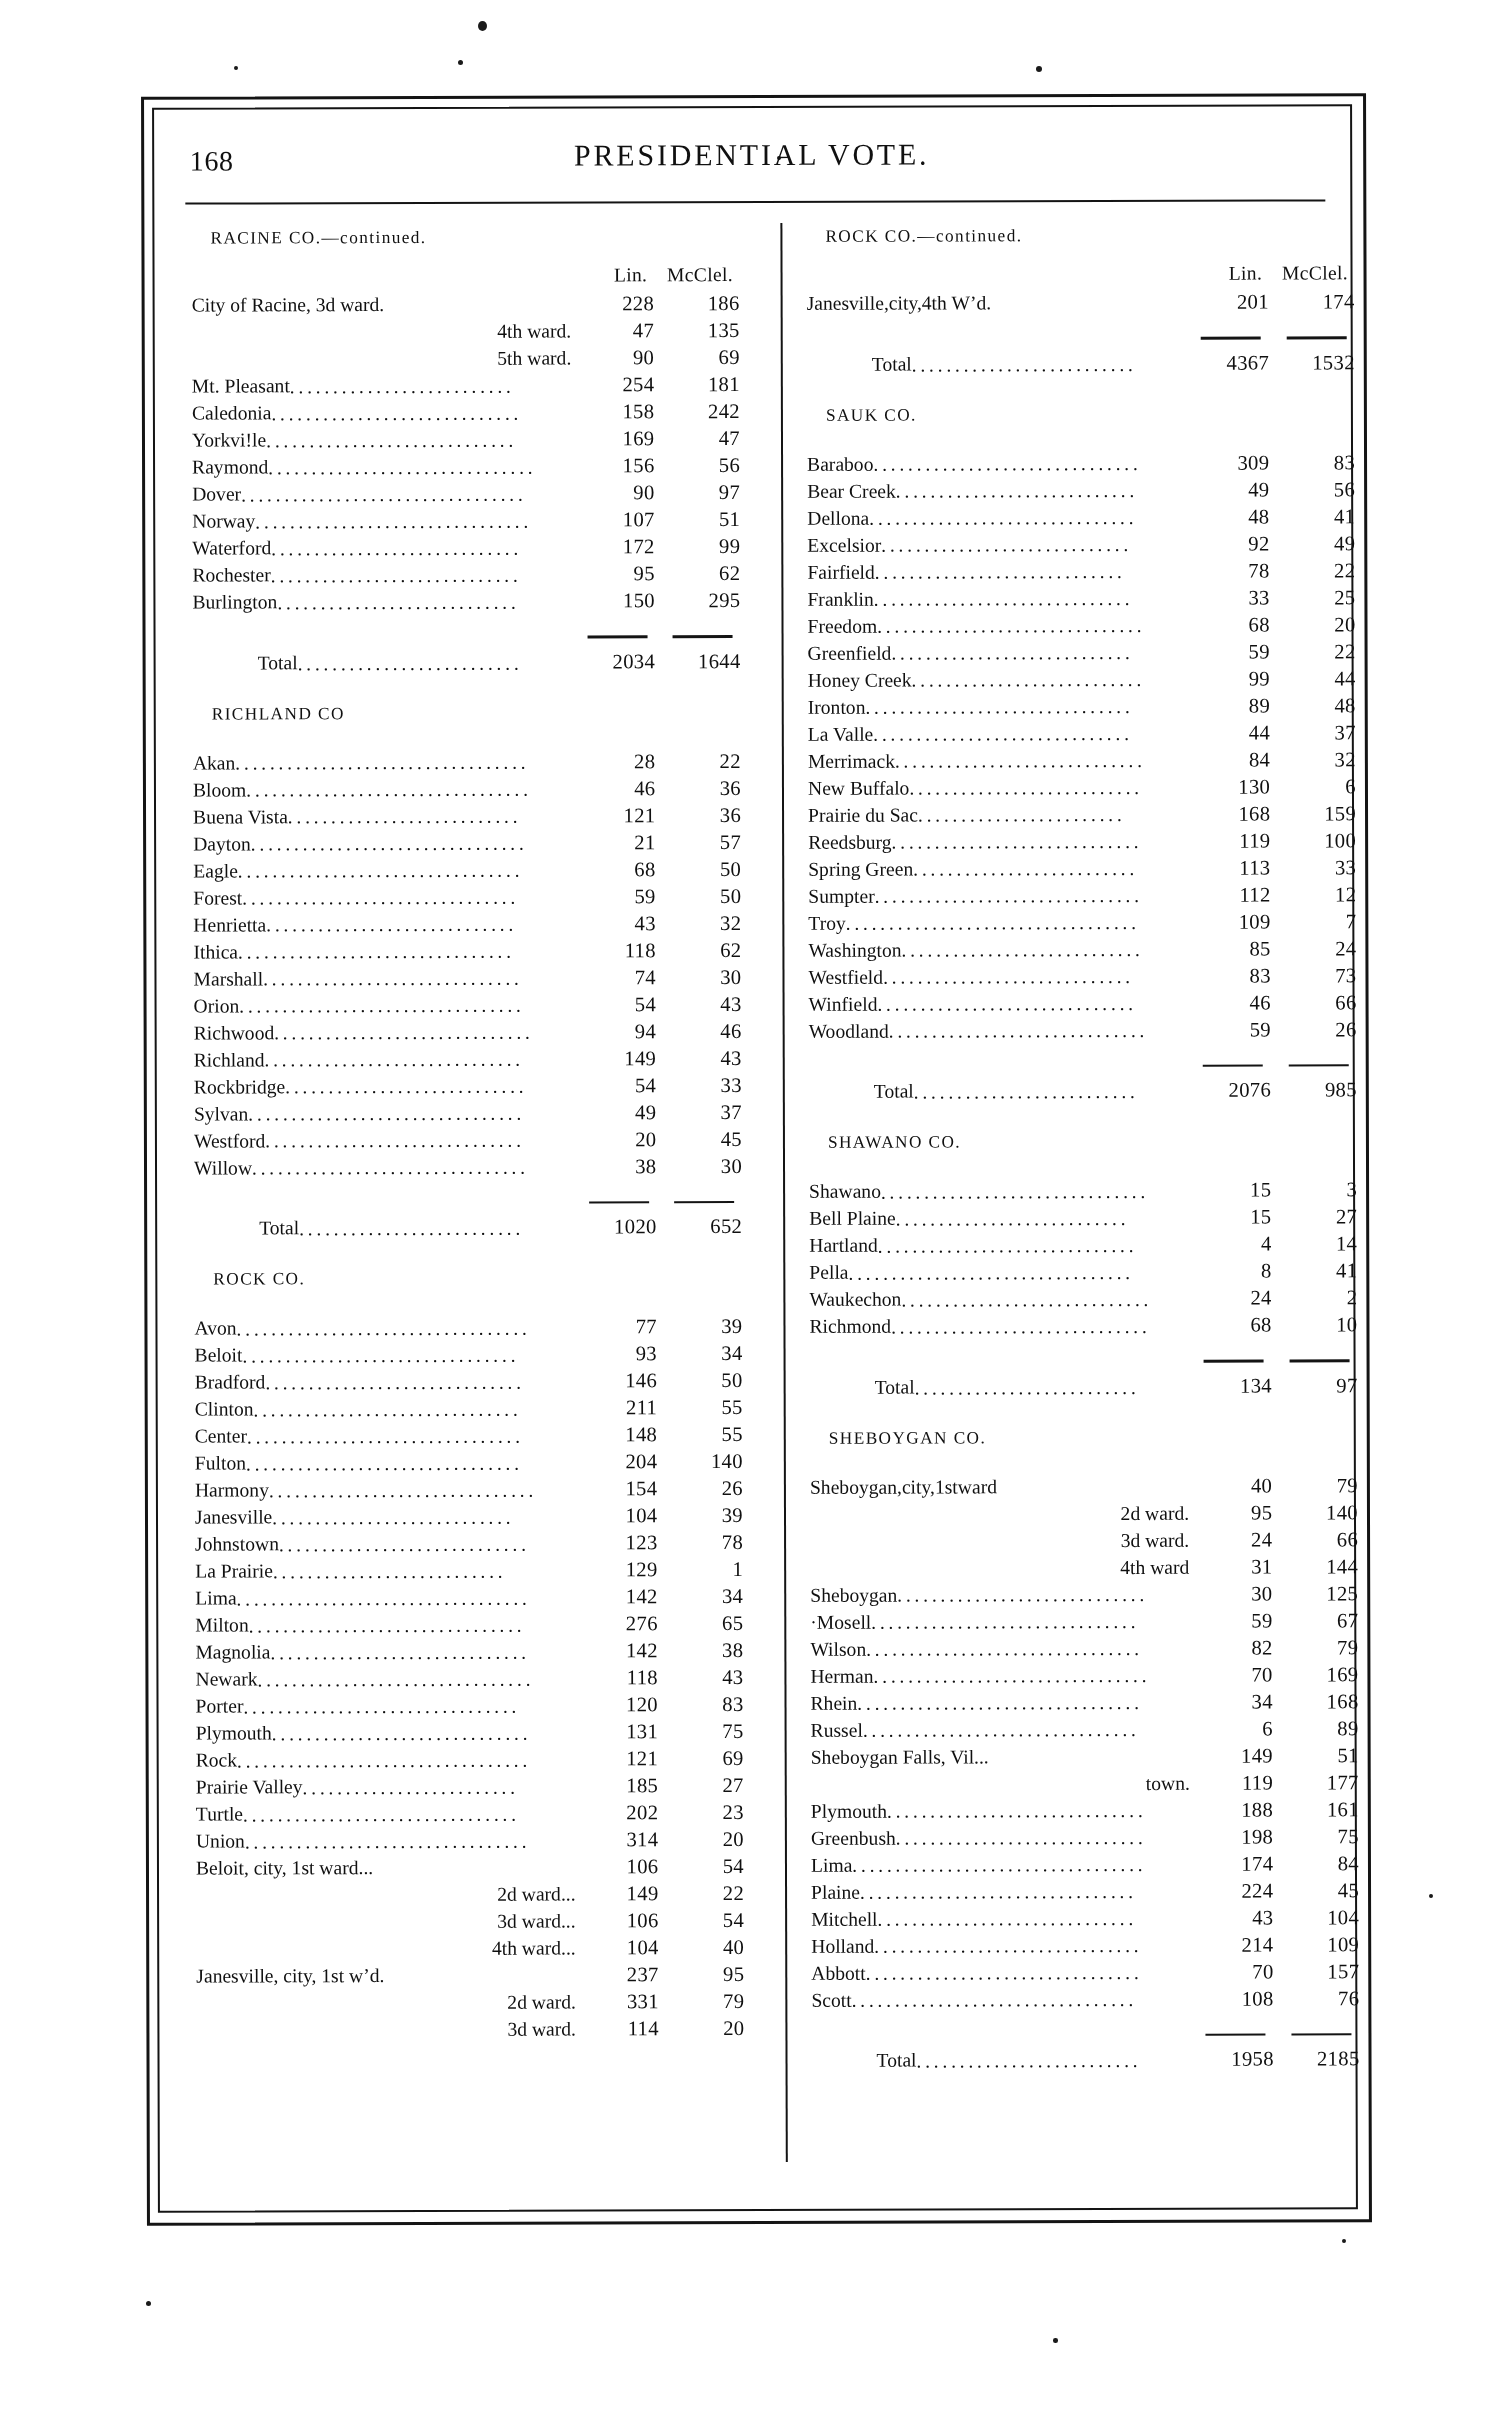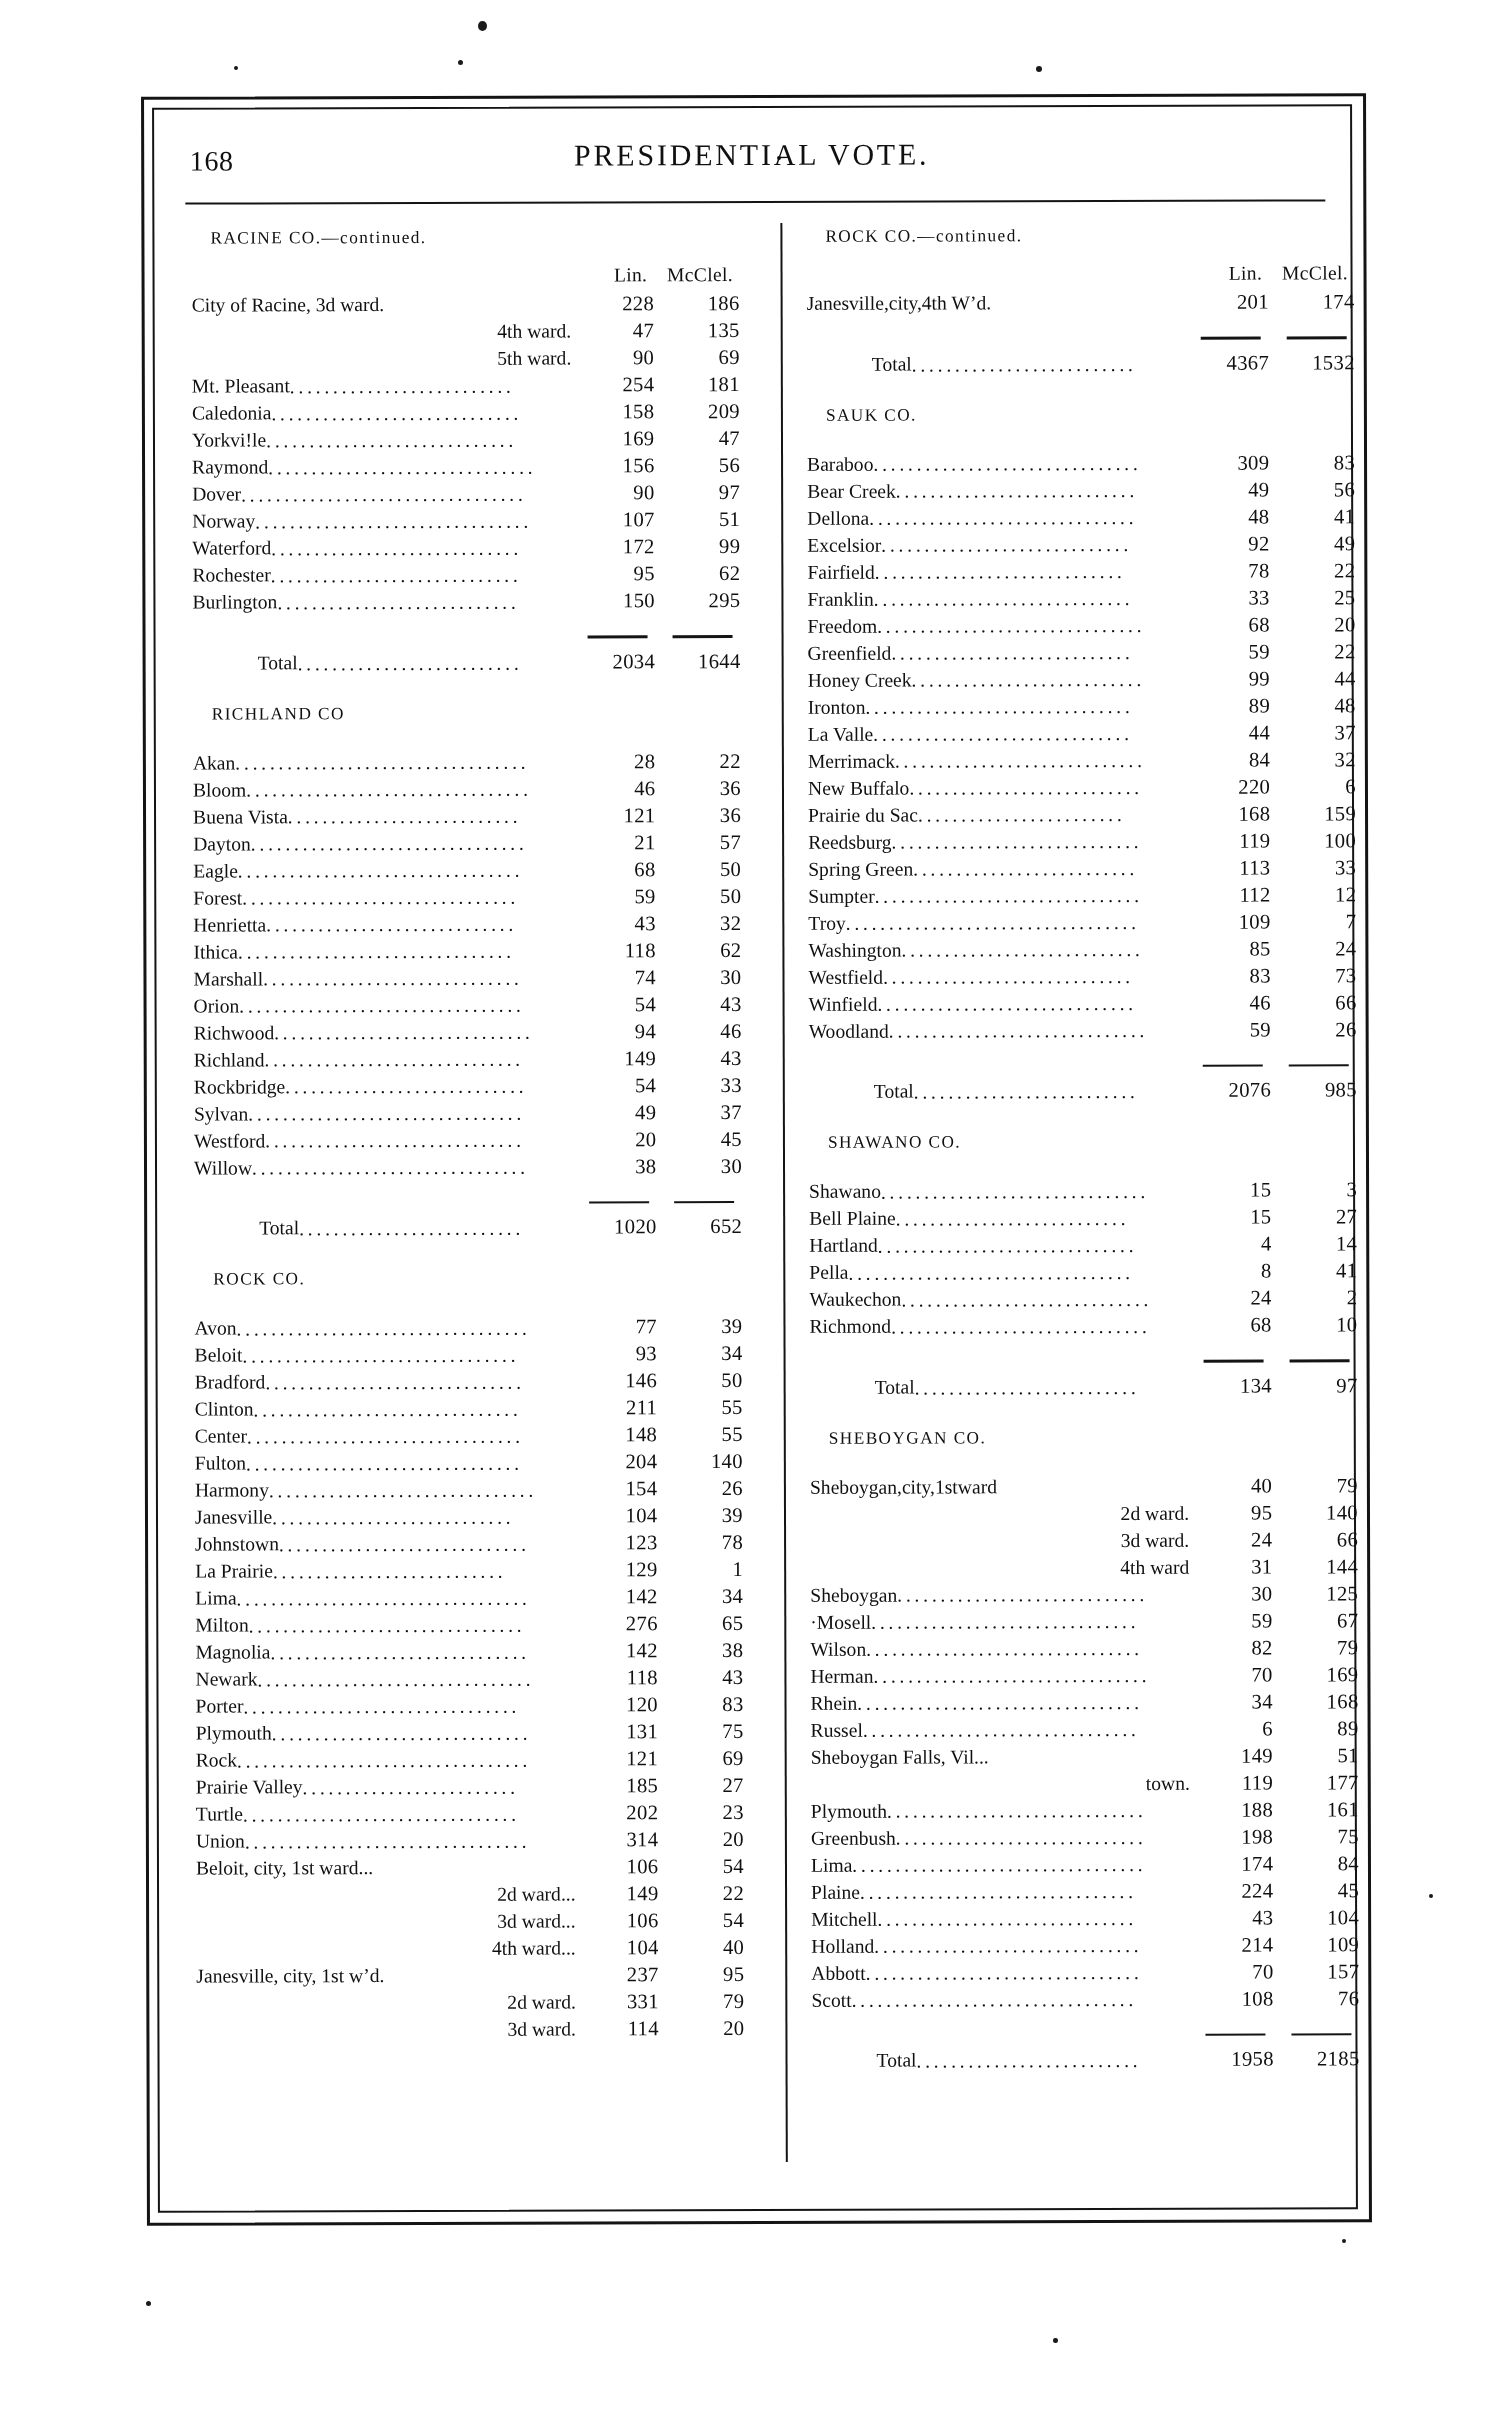--- a/index.html
+++ b/index.html
@@ -203,21 +203,21 @@
               <td class="num">69</td>
             </tr>
             <tr>
               <td class="name"><span class="nm">Mt. Pleasant</span><span class="lead">..........................</span></td>
               <td class="num">254</td>
               <td class="num">181</td>
             </tr>
             <tr>
               <td class="name"><span class="nm">Caledonia</span><span class="lead">.............................</span></td>
               <td class="num">158</td>
-              <td class="num">209</td>
+              <td class="num">242</td>
             </tr>
             <tr>
               <td class="name"><span class="nm">Yorkvi!le</span><span class="lead">.............................</span></td>
               <td class="num">169</td>
               <td class="num">47</td>
             </tr>
             <tr>
               <td class="name"><span class="nm">Raymond</span><span class="lead">...............................</span></td>
               <td class="num">156</td>
               <td class="num">56</td>
@@ -597,21 +597,21 @@
               <td class="num">44</td>
               <td class="num">37</td>
             </tr>
             <tr>
               <td class="name"><span class="nm">Merrimack</span><span class="lead">.............................</span></td>
               <td class="num">84</td>
               <td class="num">32</td>
             </tr>
             <tr>
               <td class="name"><span class="nm">New Buffalo</span><span class="lead">...........................</span></td>
-              <td class="num">220</td>
+              <td class="num">130</td>
               <td class="num">6</td>
             </tr>
             <tr>
               <td class="name"><span class="nm">Prairie du Sac</span><span class="lead">........................</span></td>
               <td class="num">168</td>
               <td class="num">159</td>
             </tr>
             <tr>
               <td class="name"><span class="nm">Reedsburg</span><span class="lead">.............................</span></td>
               <td class="num">119</td>

